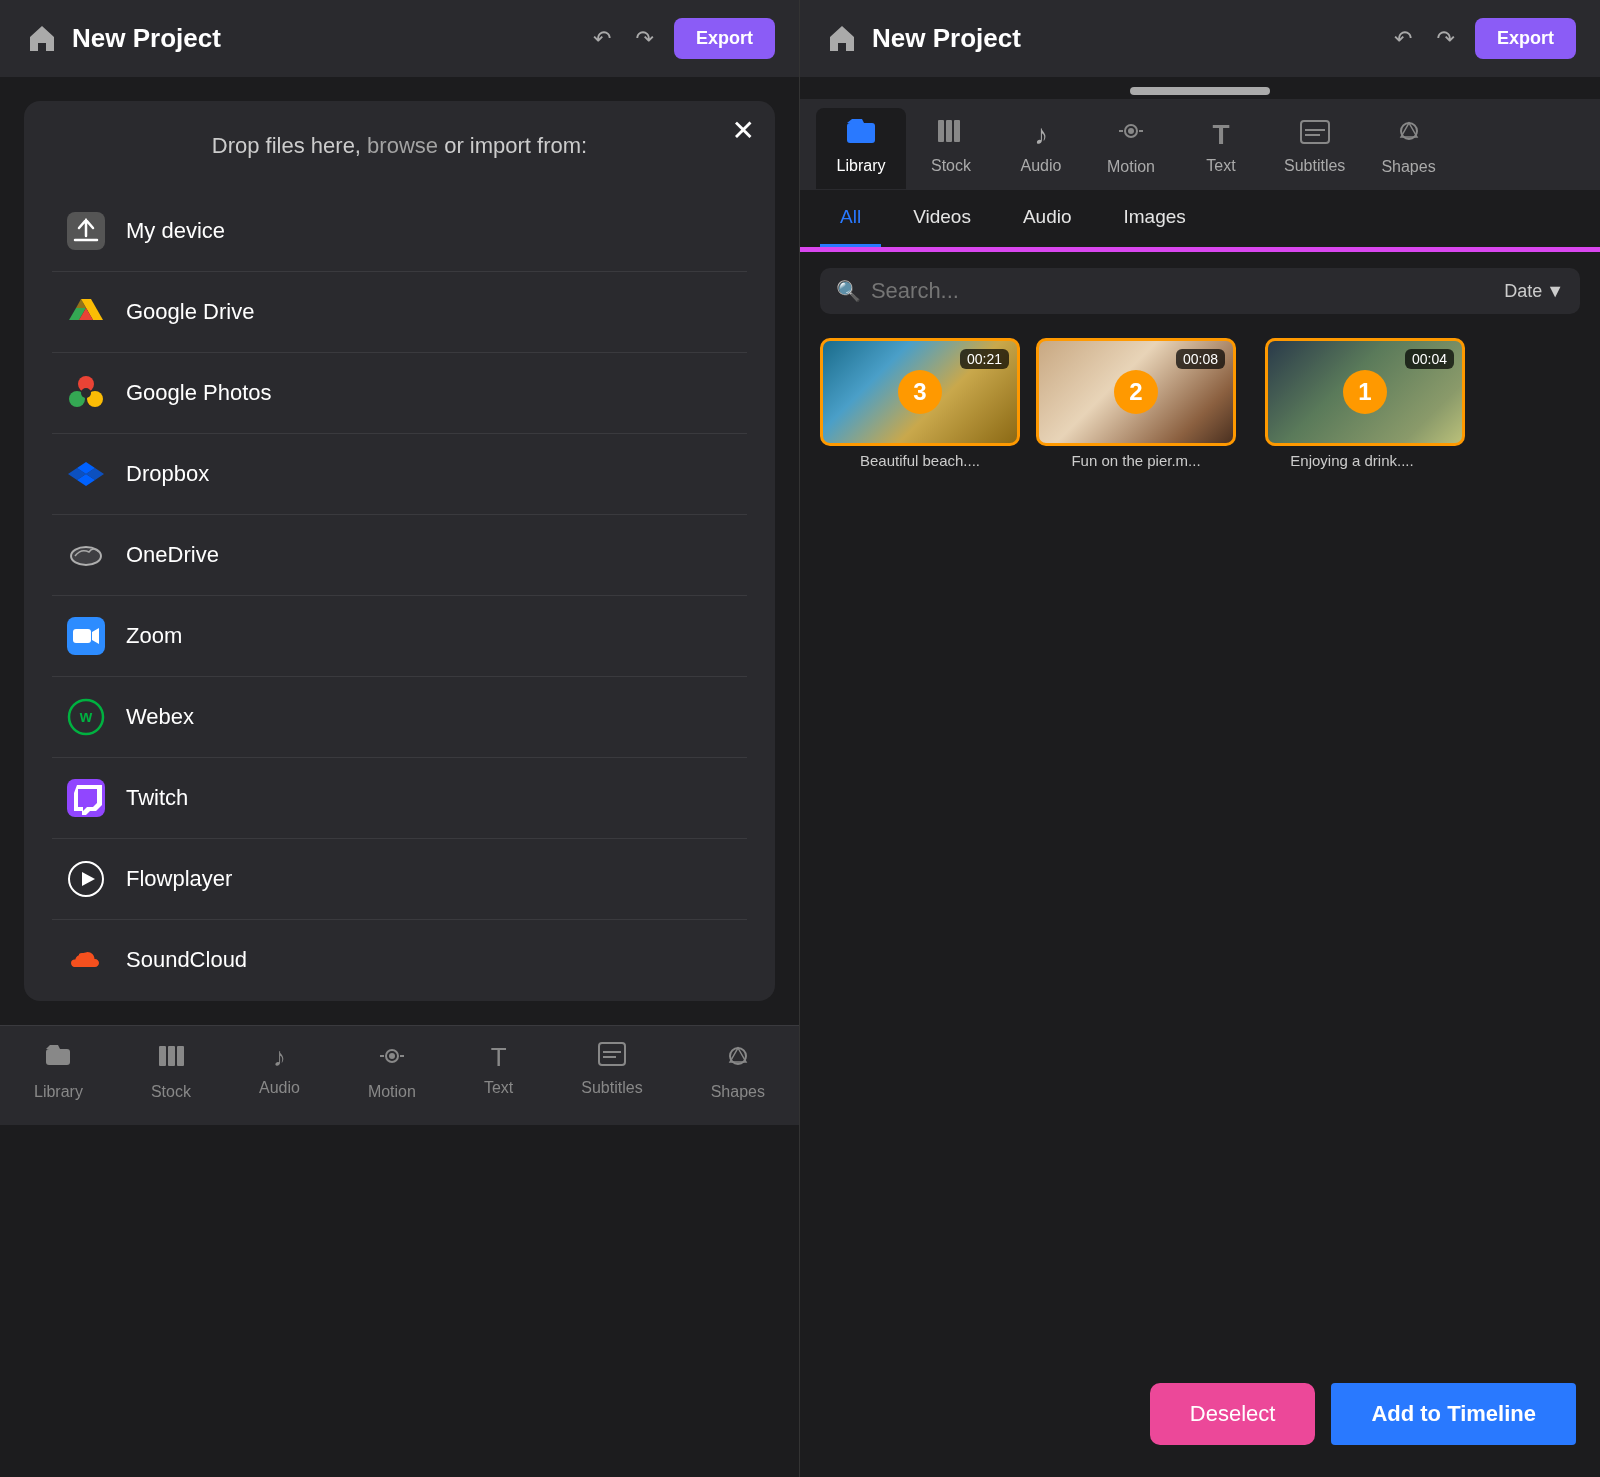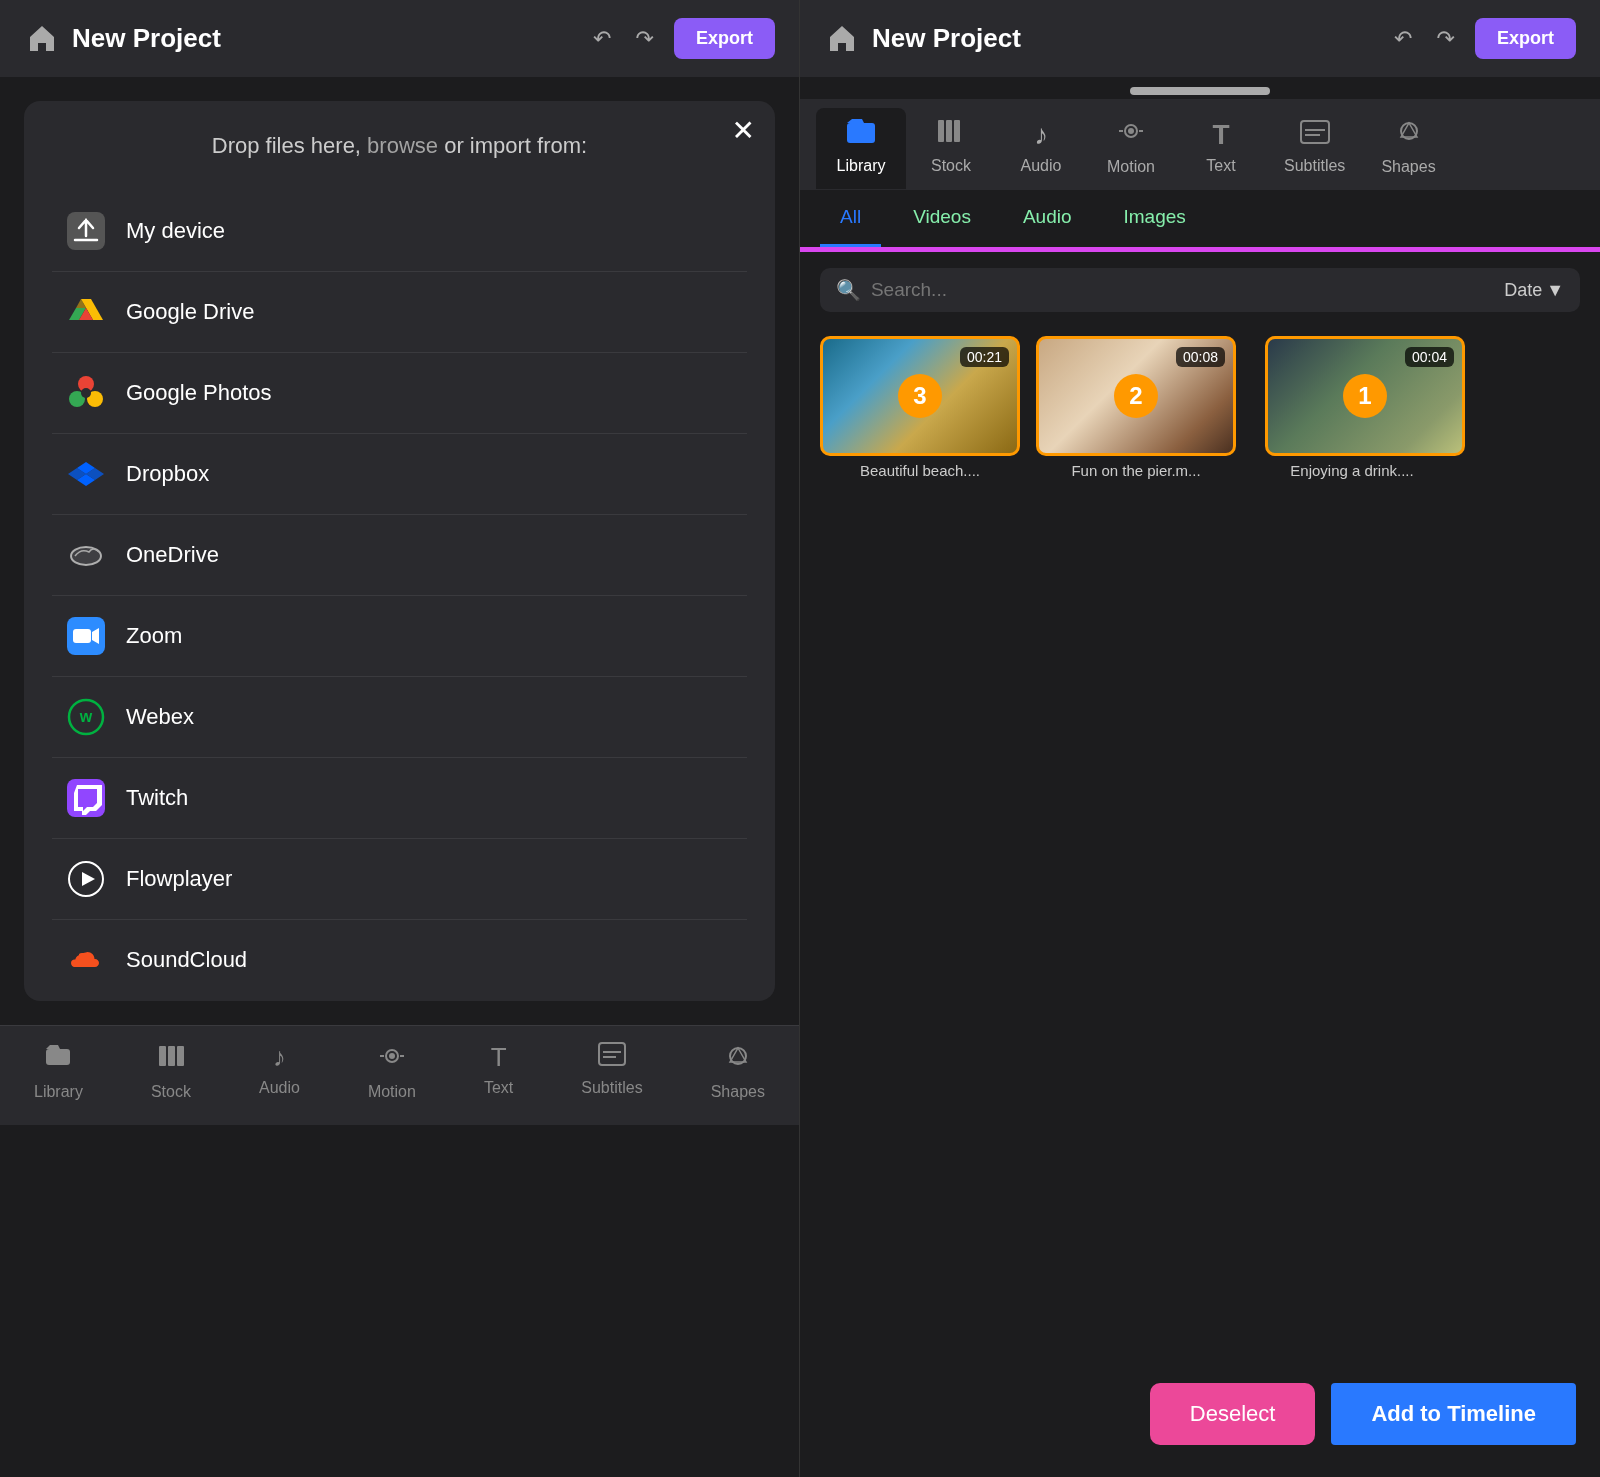--- a/index.html
+++ b/index.html
@@ -227,21 +227,21 @@
       display: flex;
       gap: 12px;
       padding: 0 20px;
       border-bottom: 5px solid #d946ef;
       background: #1c1c1e;
     }
 
     .filter-tab {
       padding: 16px 20px;
       font-size: 19px;
-      color: #86efac;
+      color: #e5e5e5;
       cursor: pointer;
       border-bottom: 3px solid transparent;
     }
 
     .filter-tab.active {
       color: #2979ff;
       border-bottom: 3px solid #2979ff;
     }
 
     
@@ -257,21 +257,21 @@
 
     .search-icon {
       color: #888;
       font-size: 20px;
     }
 
     .search-input {
       background: none;
       border: none;
       color: #f0abfc;
-      font-size: 19px;
+      font-size: 22px;
       flex: 1;
       outline: none;
     }
 
     .sort-btn {
       background: none;
       border: none;
       color: #ccc;
       font-size: 18px;
       cursor: pointer;
@@ -290,21 +290,21 @@
     }
 
     .media-card {
       width: 200px;
       cursor: pointer;
       position: relative;
     }
 
     .media-thumb {
       width: 200px;
-      height: 120px;
+      height: 108px;
       border-radius: 10px;
       border: 3px solid #f90;
       position: relative;
       overflow: hidden;
       display: flex;
       align-items: center;
       justify-content: center;
     }
 
     .duration-badge {

